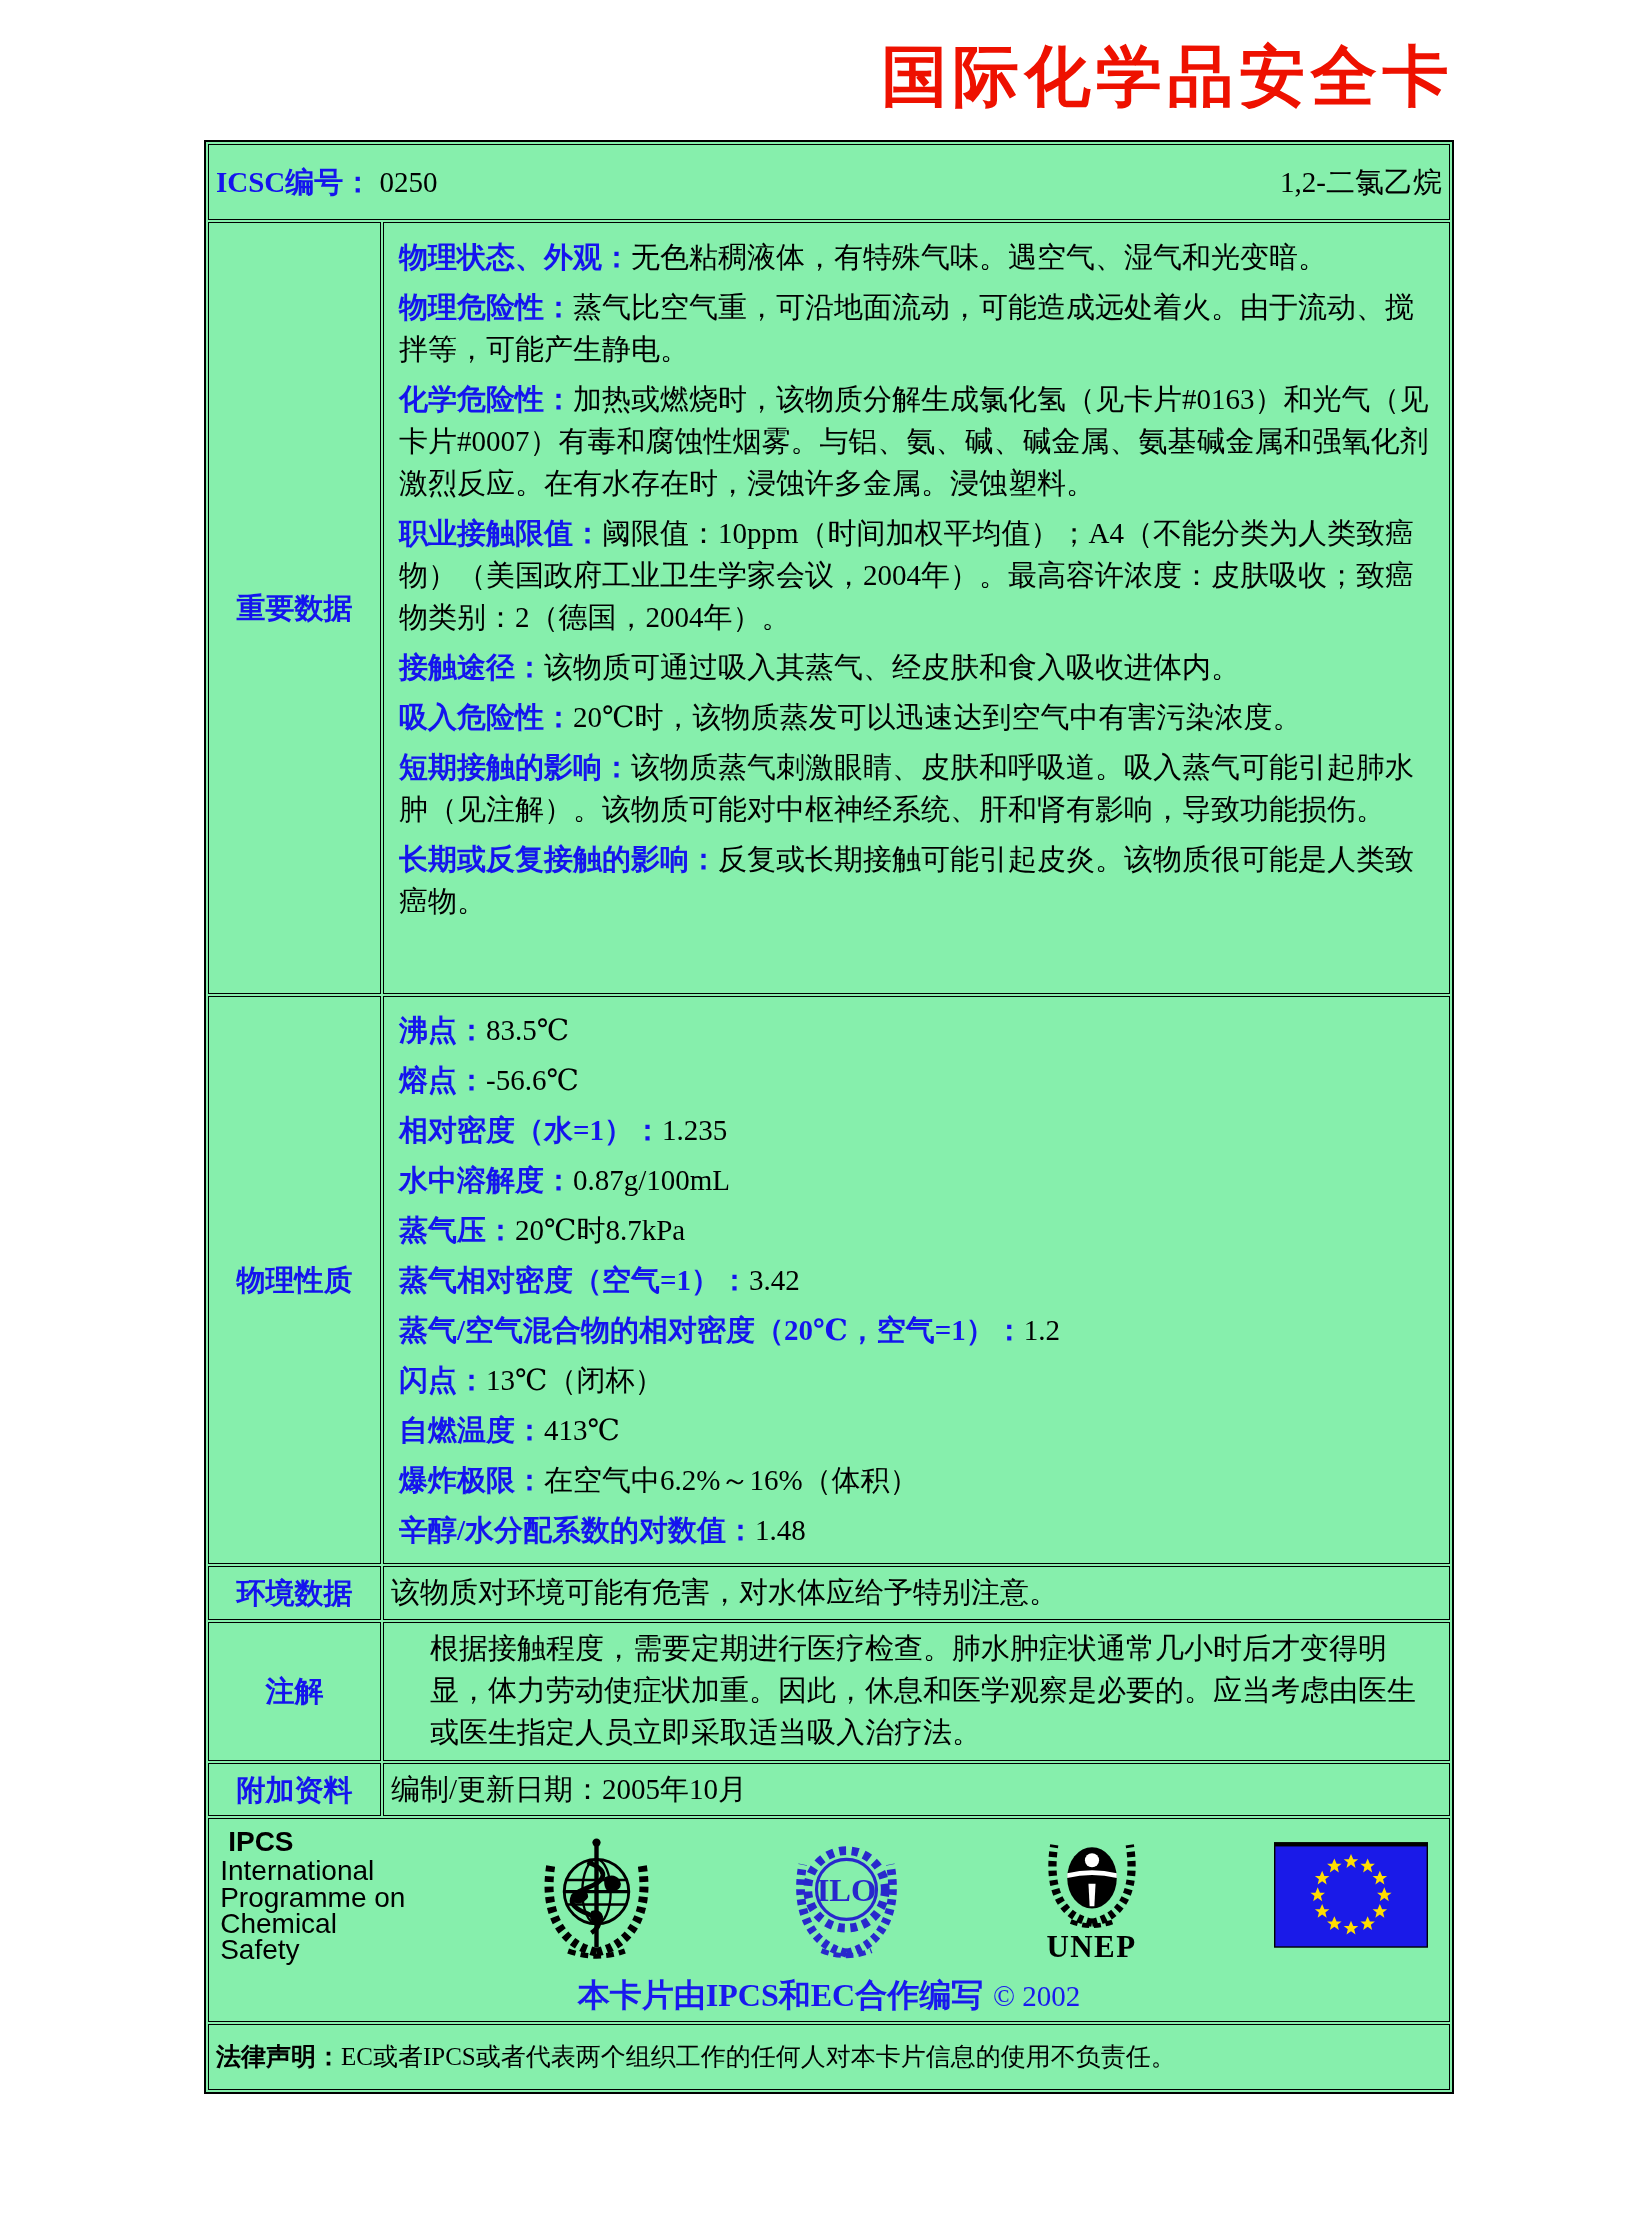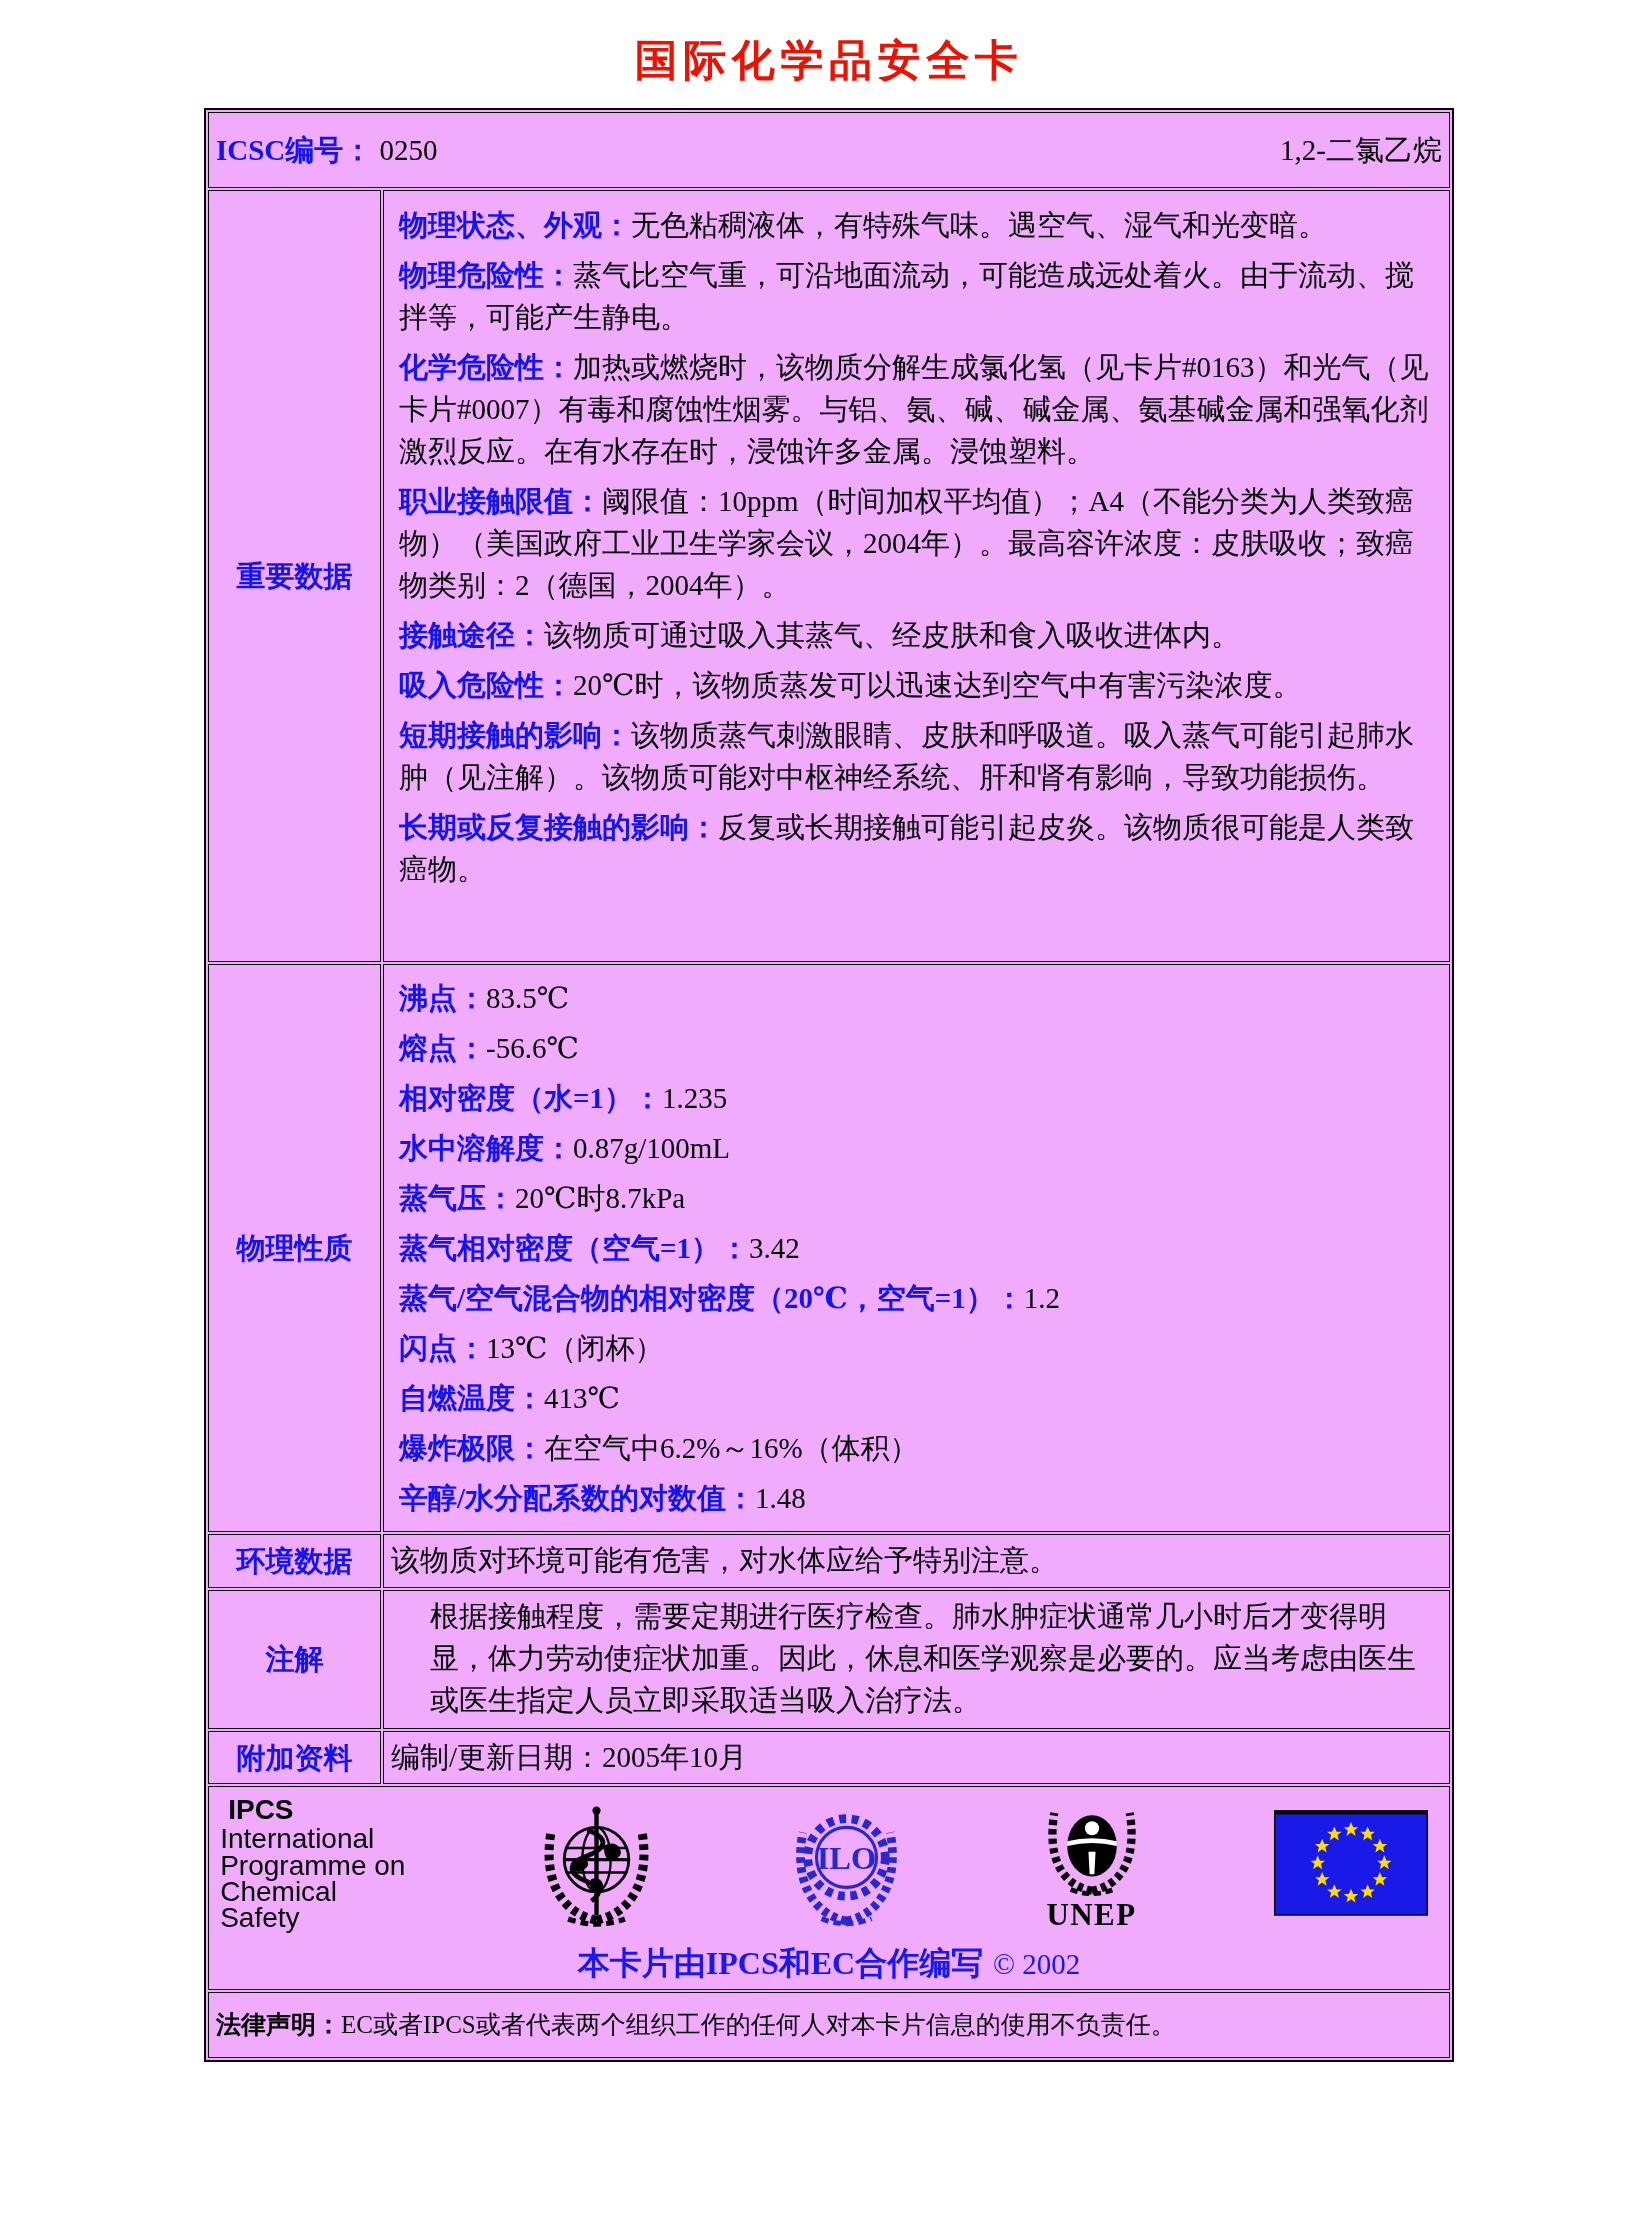--- a/index.html
+++ b/index.html
@@ -4,30 +4,30 @@
 <style>
   html,body{margin:0;padding:0;background:#ffffff;}
   body{
     width:1646px;height:2227px;position:relative;
     font-family:"Liberation Serif","DejaVu Serif",serif;
     color:#000;
   }
   .card{width:1250px;margin-left:204px;}
   .page-title{
     margin:32px 0 18px 0;
-    text-align:center;
-    font-size:43px;font-weight:bold;letter-spacing:5.6px;
+    text-align:right;
+    font-size:66px;font-weight:bold;letter-spacing:5.6px;
     color:#ee1100;
   }
   table.icsc{
     width:1250px;
     border:2.8px solid #000;
     border-collapse:separate;
     border-spacing:2.1px;
-    background:#f0abfc;
+    background:#86efac;
   }
   td{
     border:1.4px solid #000;
     padding:4.2px 7px;
     vertical-align:top;
     font-size:29px;line-height:42px;
   }
   td.rowlabel{
     width:157px;
     text-align:center;

